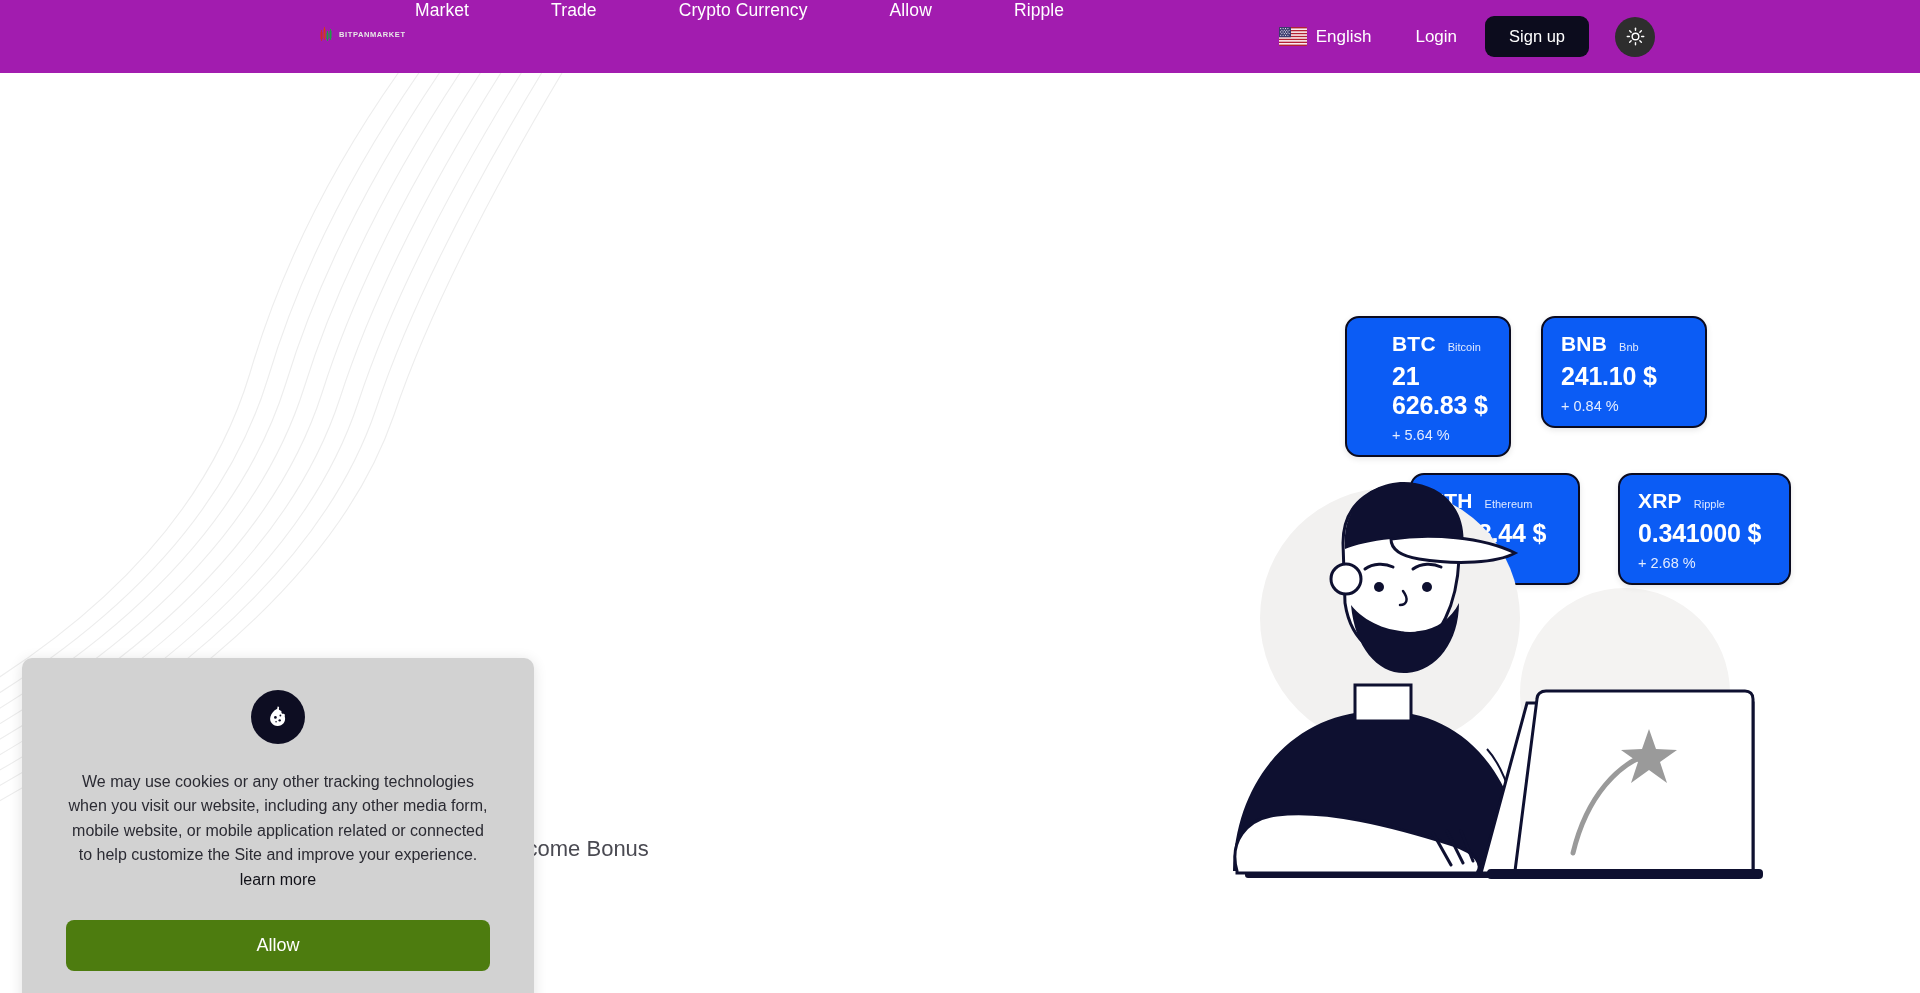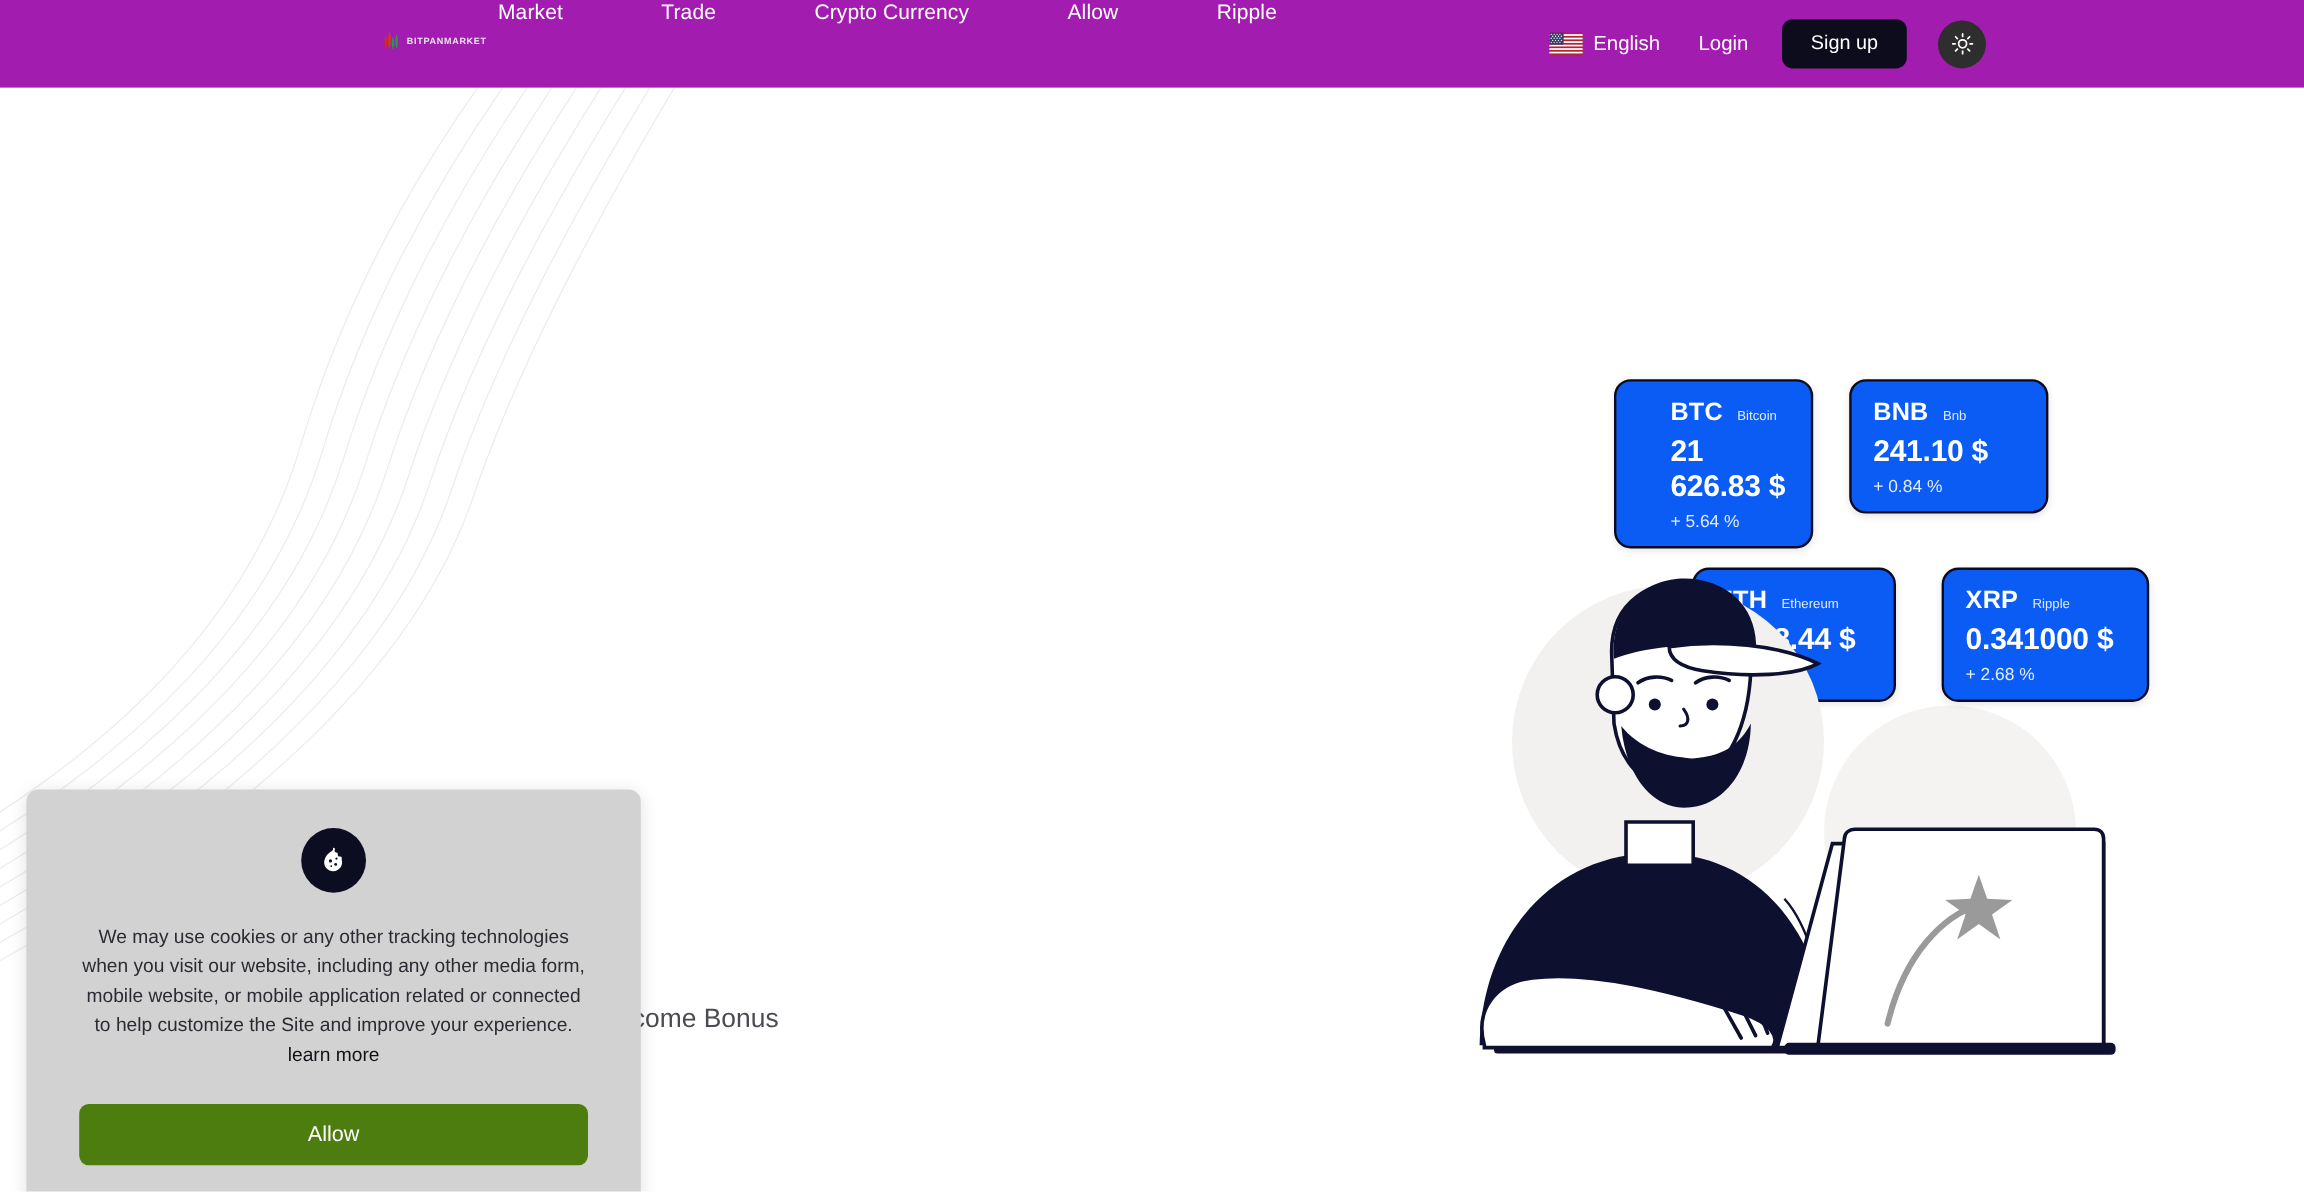--- a/index.html
+++ b/index.html
@@ -85,21 +85,21 @@
     height: 73px;
     display: flex;
     align-items: center;
     gap: 0;
   }
   .lang {
     display: flex;
     align-items: center;
     gap: 9px;
     cursor: pointer;
-    margin-right: 32px;
+    margin-right: 44px;
   }
   .flag {
     width: 28px;
     height: 19px;
     border-radius: 1px;
     overflow: hidden;
     display: block;
     flex: none;
   }
   .lang-label {

